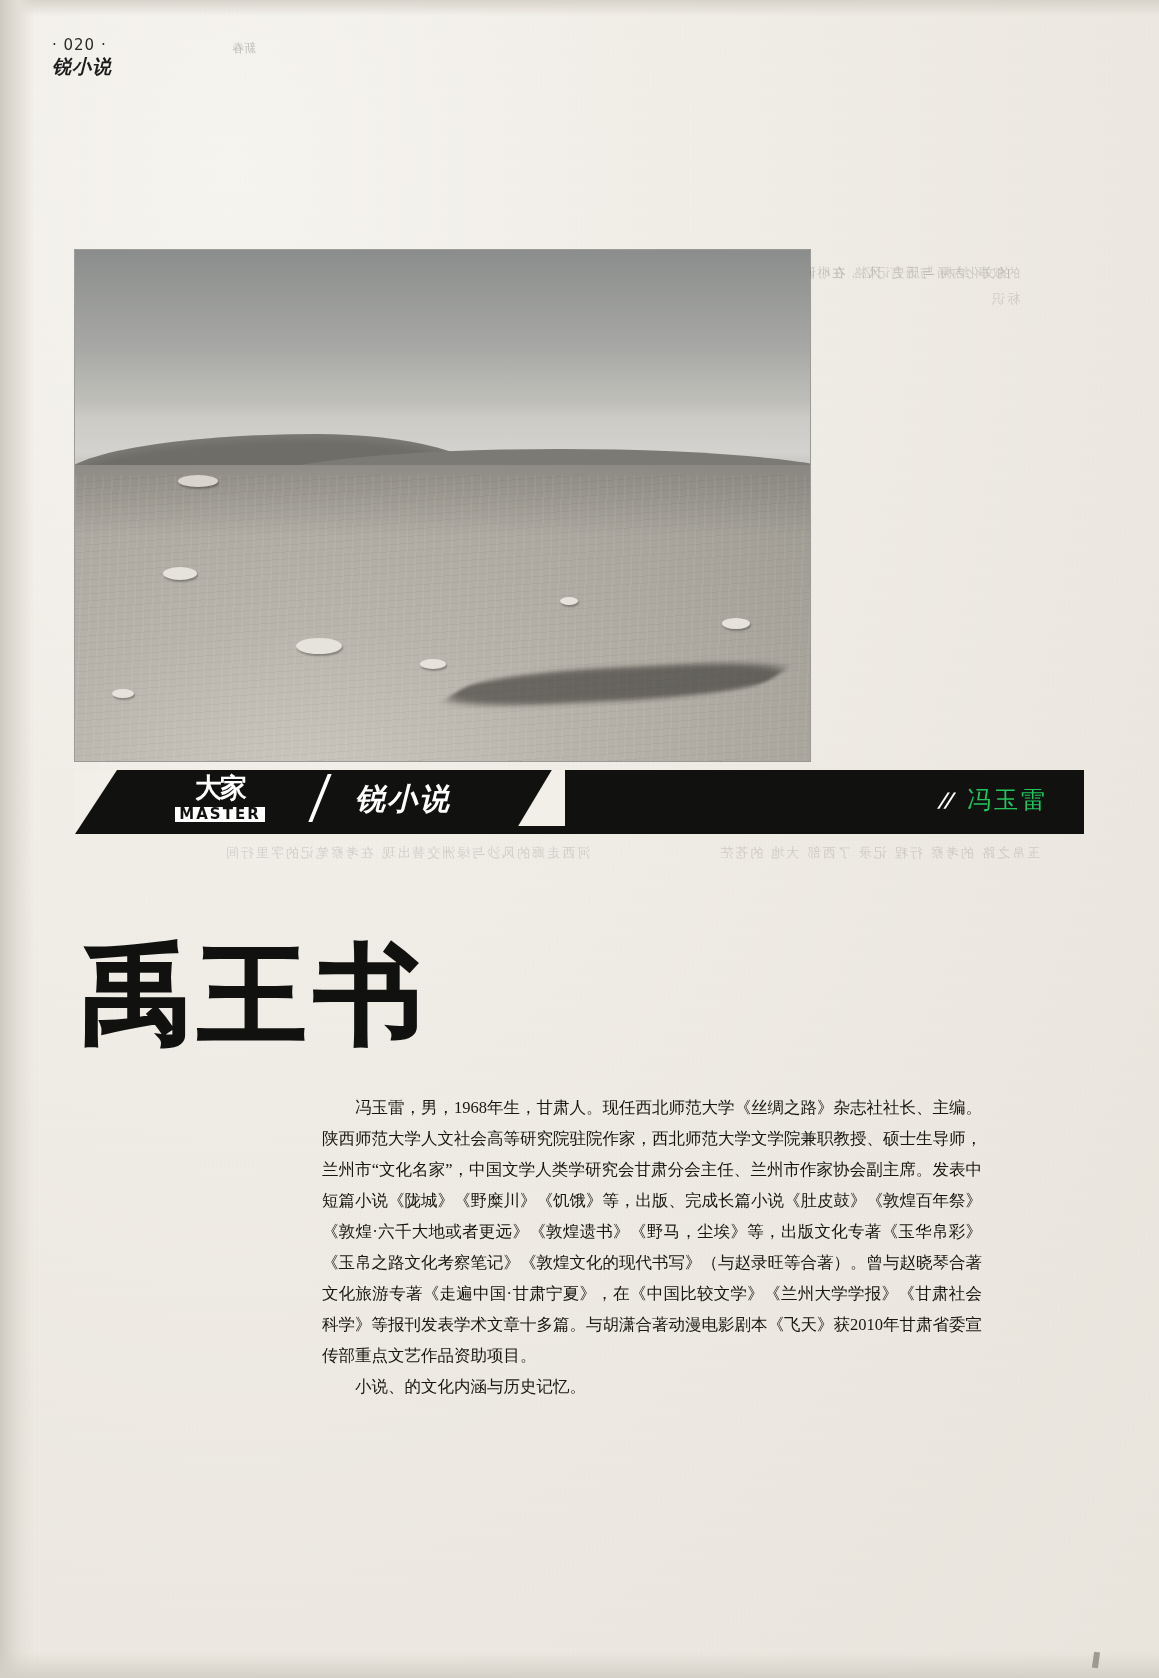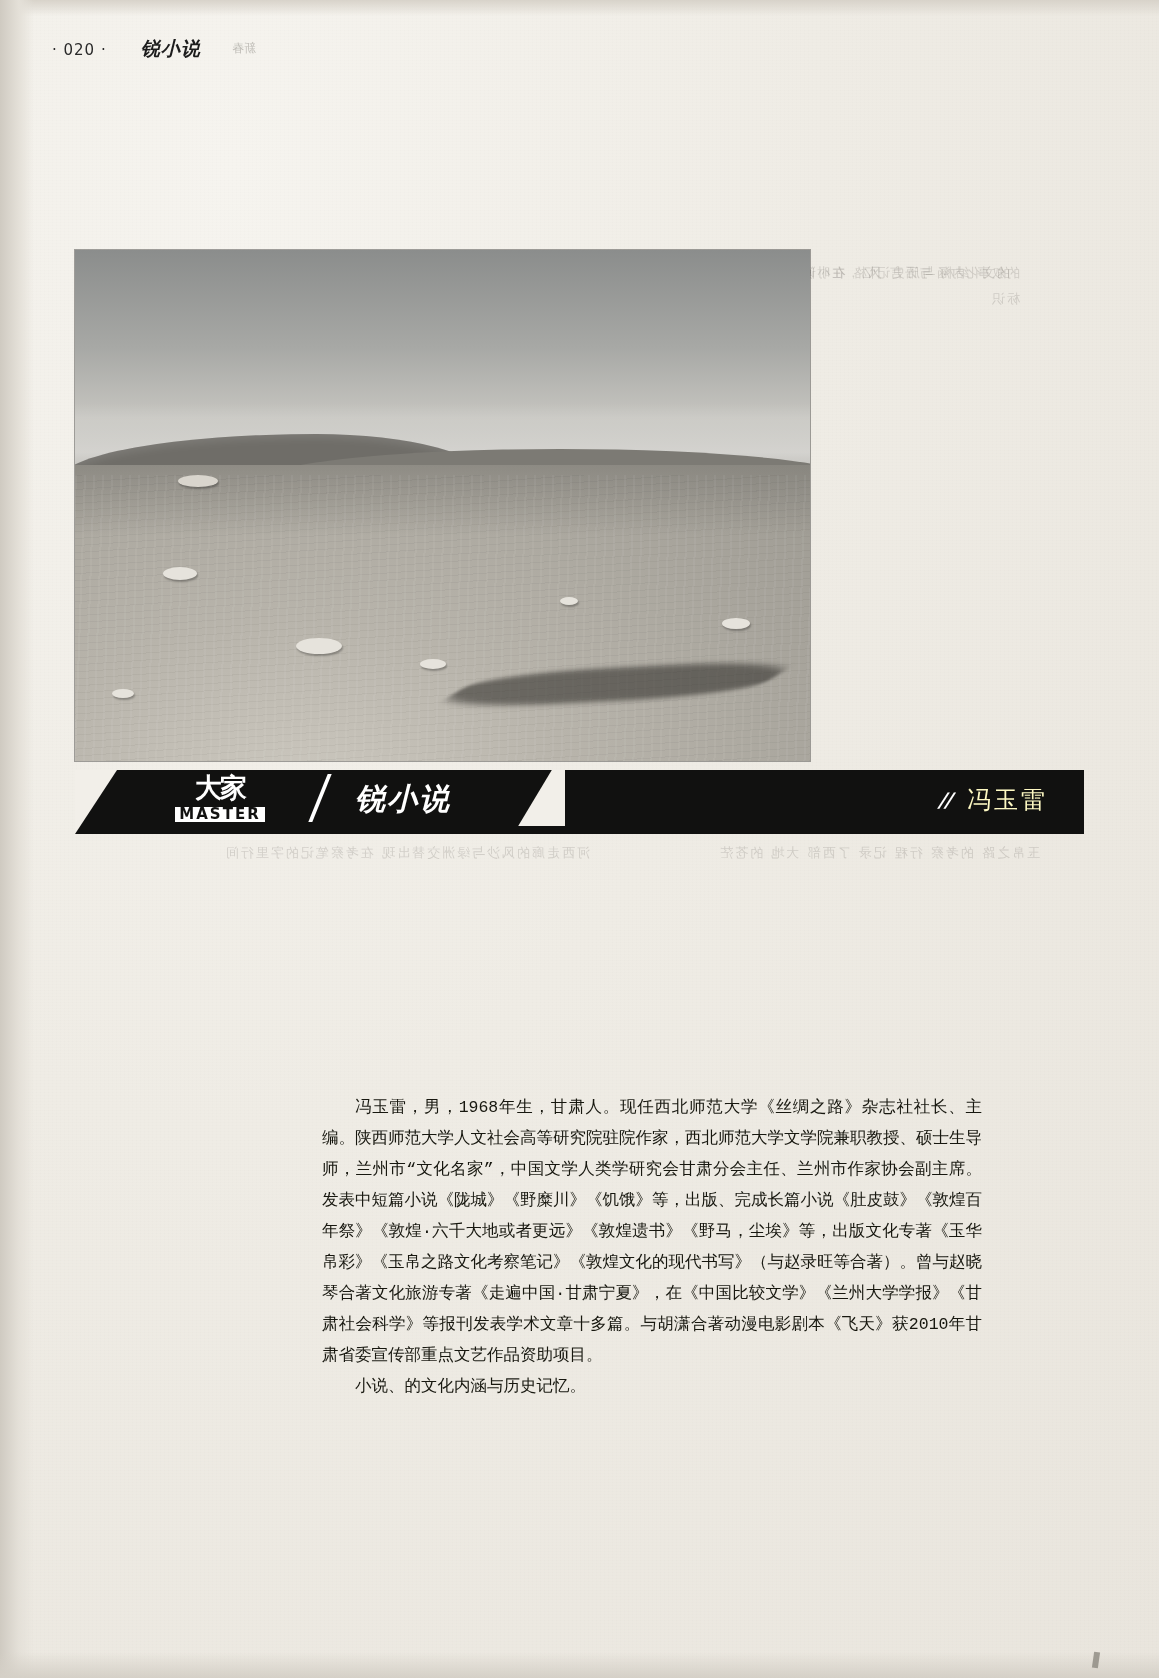--- a/index.html
+++ b/index.html
@@ -45,21 +45,21 @@
   .bleed.b3 { left: 70px;  top: 840px;  width: 520px; }
   .bleed.b4 { left: 640px; top: 840px;  width: 400px; }
 
   
   .runhead {
     position: absolute;
     left: 52px;
     top: 36px;
     display: flex;
     align-items: baseline;
-    gap: 34px;
+    flex-direction: column;
   }
   .folio {
     font-family: "DejaVu Sans", sans-serif;
     font-size: 15px;
     color: #2a2a2a;
     letter-spacing: 1px;
   }
   .runhead-title {
     font-family: "DejaVu Serif", "Liberation Serif", serif;
     font-weight: bold;
@@ -251,21 +251,21 @@
     font-family: "DejaVu Sans", sans-serif;
     font-weight: bold;
     font-size: 20px;
     color: #ffffff;
     transform: skewX(-18deg);
     letter-spacing: -1px;
   }
   .banner-right .author {
     font-family: "DejaVu Sans", sans-serif;
     font-size: 24px;
-    color: #fef9c3;
+    color: #22c55e;
     letter-spacing: 3px;
   }
 
   
   .big-title {
     position: absolute;
     left: 82px;
     top: 868px;
     font-family: "DejaVu Serif", "Liberation Serif", serif;
     font-weight: bold;
@@ -275,21 +275,21 @@
     letter-spacing: 8px;
     -webkit-text-stroke: 2px #111110;
   }
 
   
   .bio {
     position: absolute;
     left: 322px;
     top: 1092px;
     width: 660px;
-    font-family: Liberation Mono, monospace;
+    font-family: Liberation Serif, serif;
     font-size: 16.5px;
     line-height: 31px;
     color: #17170f;
     text-align: justify;
     text-justify: inter-ideograph;
   }
   .bio p { margin: 0; text-indent: 2em; }
   .bio p + p { margin-top: 0; }
 
   .edge-left {
@@ -383,20 +383,21 @@
     </div>
     <div class="banner-slash"></div>
     <div class="banner-section">锐小说</div>
     <div class="banner-notch"></div>
     <div class="banner-right">
       <span class="dbl">//</span>
       <span class="author">冯玉雷</span>
     </div>
   </div>
 
+  <h1 class="big-title">禹王书</h1>
 
   <div class="bio">
     <p>冯玉雷，男，1968年生，甘肃人。现任西北师范大学《丝绸之路》杂志社社长、主编。陕西师范大学人文社会高等研究院驻院作家，西北师范大学文学院兼职教授、硕士生导师，兰州市“文化名家”，中国文学人类学研究会甘肃分会主任、兰州市作家协会副主席。发表中短篇小说《陇城》《野糜川》《饥饿》等，出版、完成长篇小说《肚皮鼓》《敦煌百年祭》《敦煌·六千大地或者更远》《敦煌遗书》《野马，尘埃》等，出版文化专著《玉华帛彩》《玉帛之路文化考察笔记》《敦煌文化的现代书写》（与赵录旺等合著）。曾与赵晓琴合著文化旅游专著《走遍中国·甘肃宁夏》，在《中国比较文学》《兰州大学学报》《甘肃社会科学》等报刊发表学术文章十多篇。与胡潇合著动漫电影剧本《飞天》获2010年甘肃省委宣传部重点文艺作品资助项目。</p>
     <p>小说、的文化内涵与历史记忆。</p>
   </div>
 
   <div class="corner-mark"></div>
 </div>
 
 </body></html>

